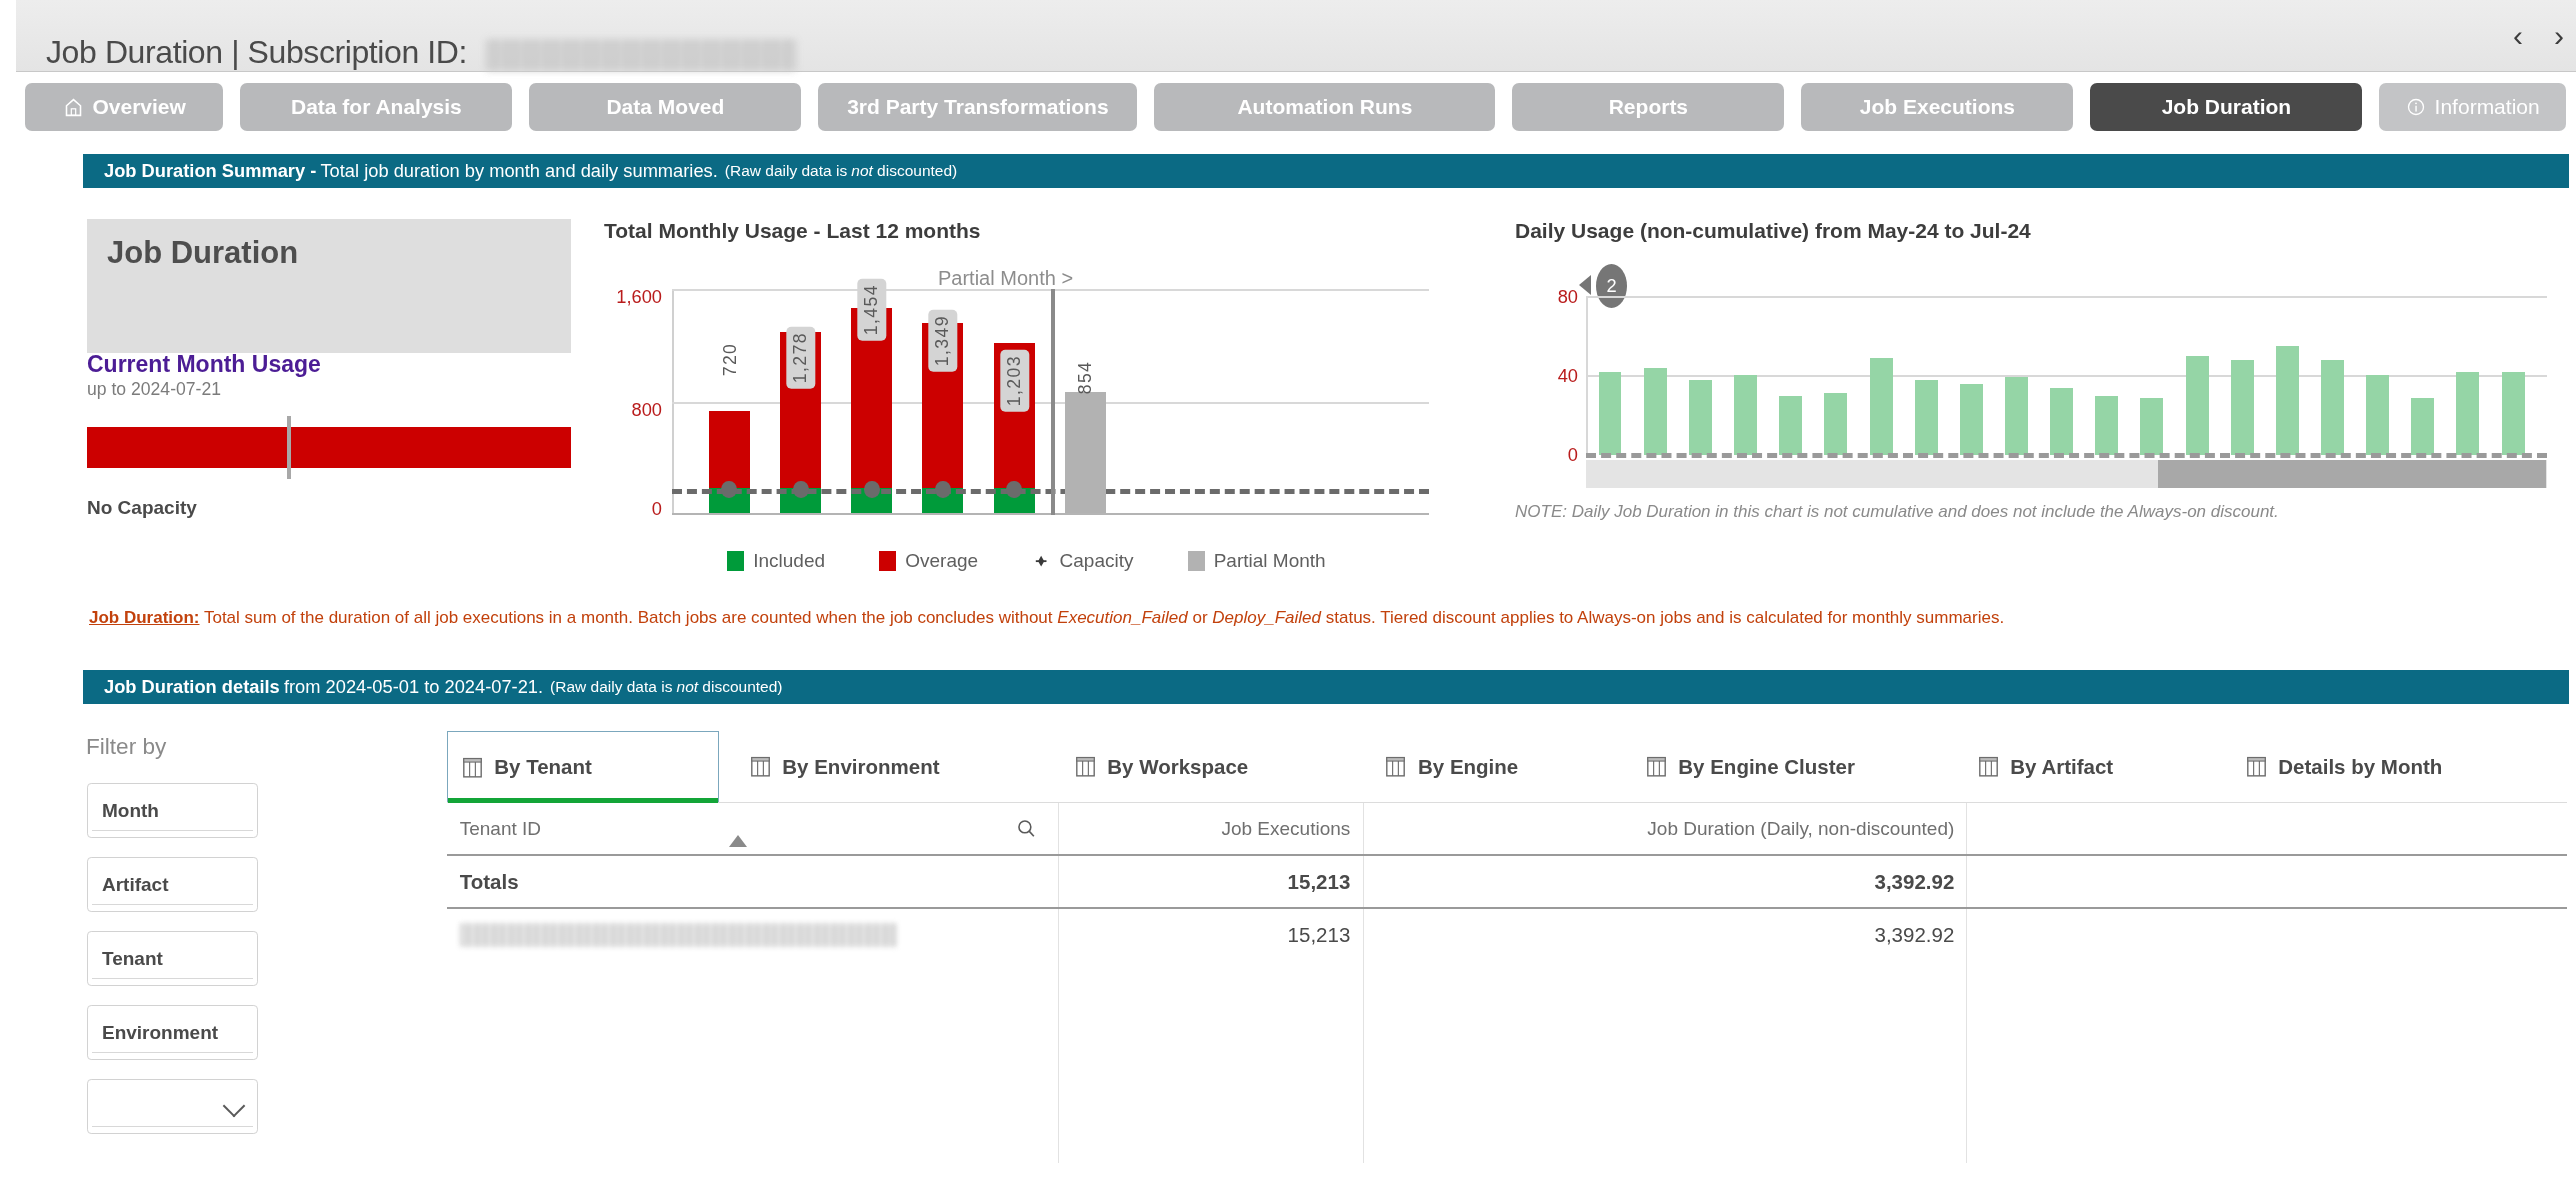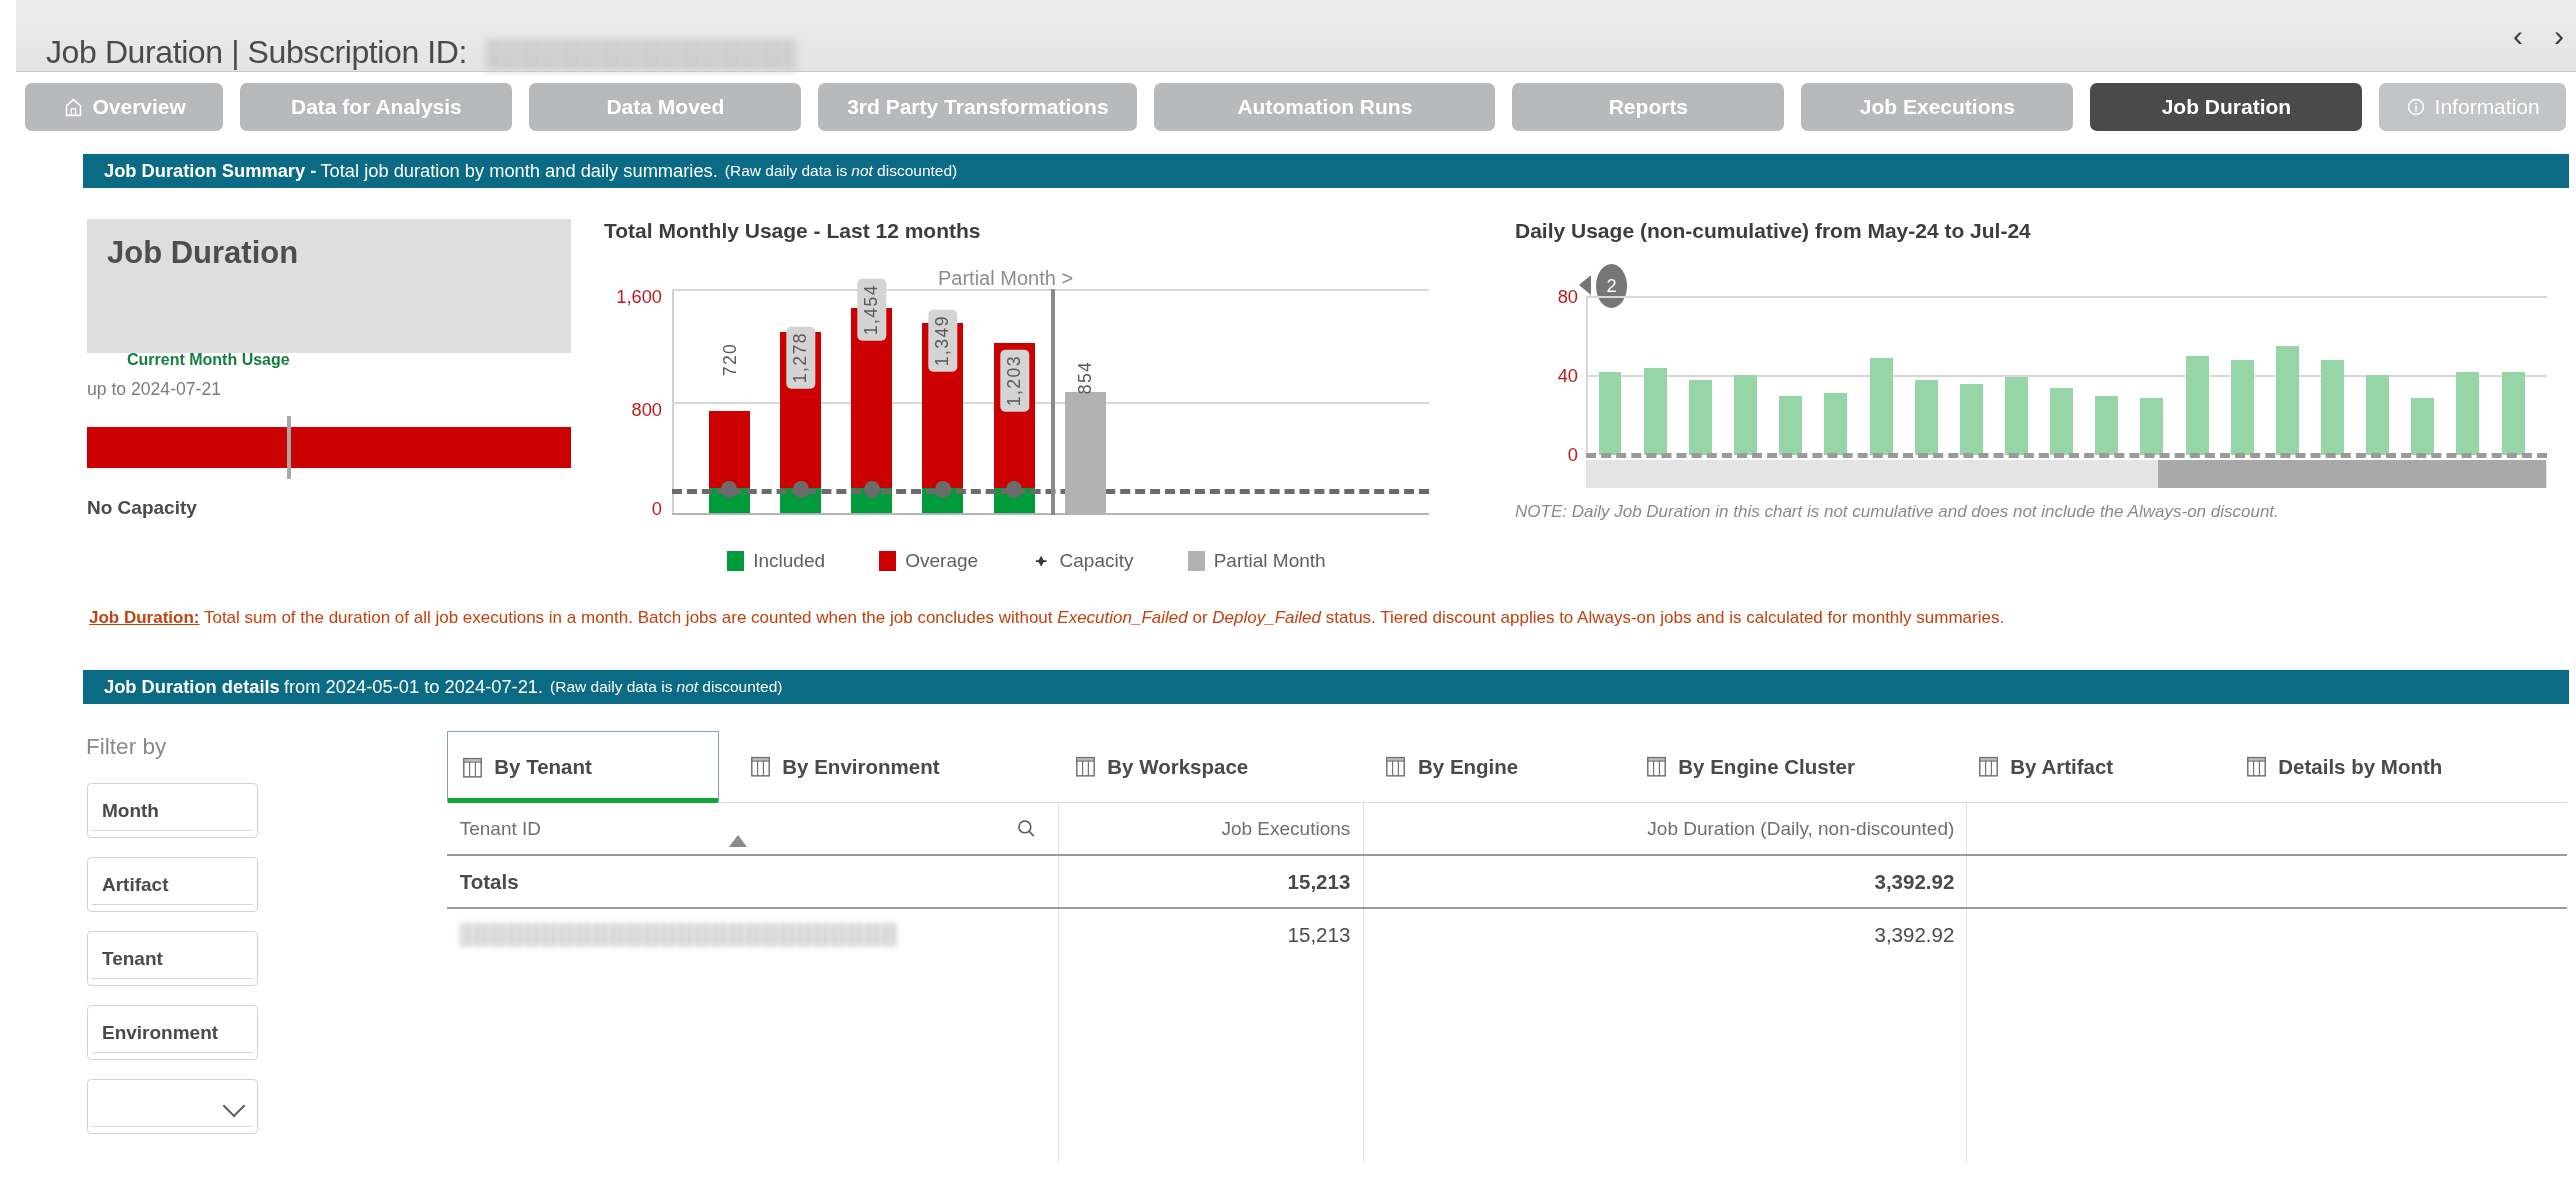--- a/index.html
+++ b/index.html
@@ -57,21 +57,21 @@
   .banner i{font-style:italic;}
 
   
   .kpi-box{
     position:absolute;left:87px;top:219px;width:484px;height:134px;
     background:#dedede;
   }
   .kpi-box .kpi-title{
     font-size:31px;font-weight:700;color:#4e4e4e;padding:15.5px 0 0 20px;
   }
-  .cm-label{position:absolute;left:87px;top:351px;font-size:16px;font-weight:700;color:#15803d;margin-left:40px;}
+  .cm-label{position:absolute;left:87px;top:351px;font-size:23px;font-weight:700;color:#4c1d95;}
   .cm-sub{position:absolute;left:87px;top:379px;font-size:17.6px;color:#7b7b7b;}
   .usage-bar{
     position:absolute;left:87px;top:427px;width:484px;height:41px;background:#cc0000;
   }
   .usage-marker{
     position:absolute;left:287px;top:416px;width:3.5px;height:63px;background:#a8a8a8;
   }
   .nocap{position:absolute;left:87px;top:497px;font-size:19px;font-weight:700;color:#4a4a4a;}
 
   

